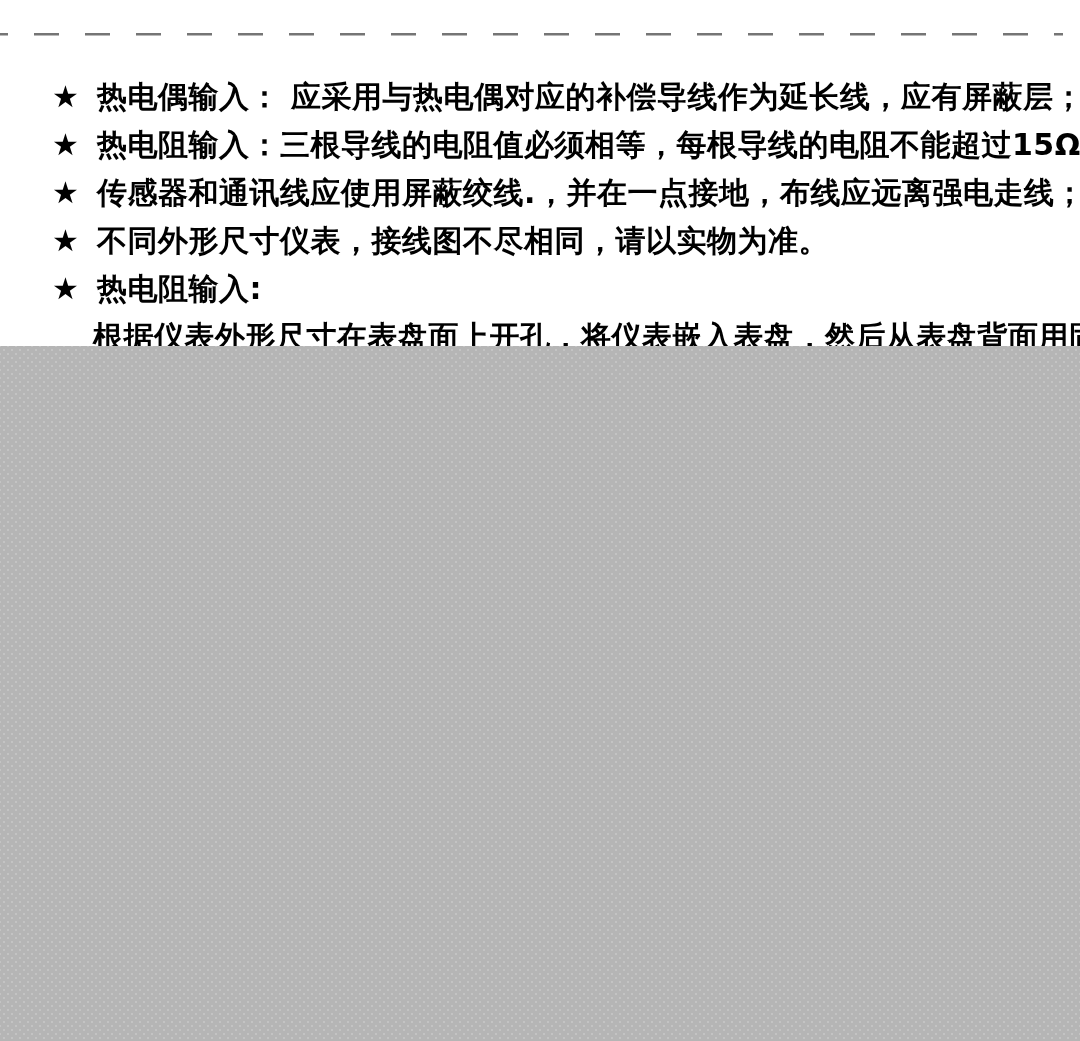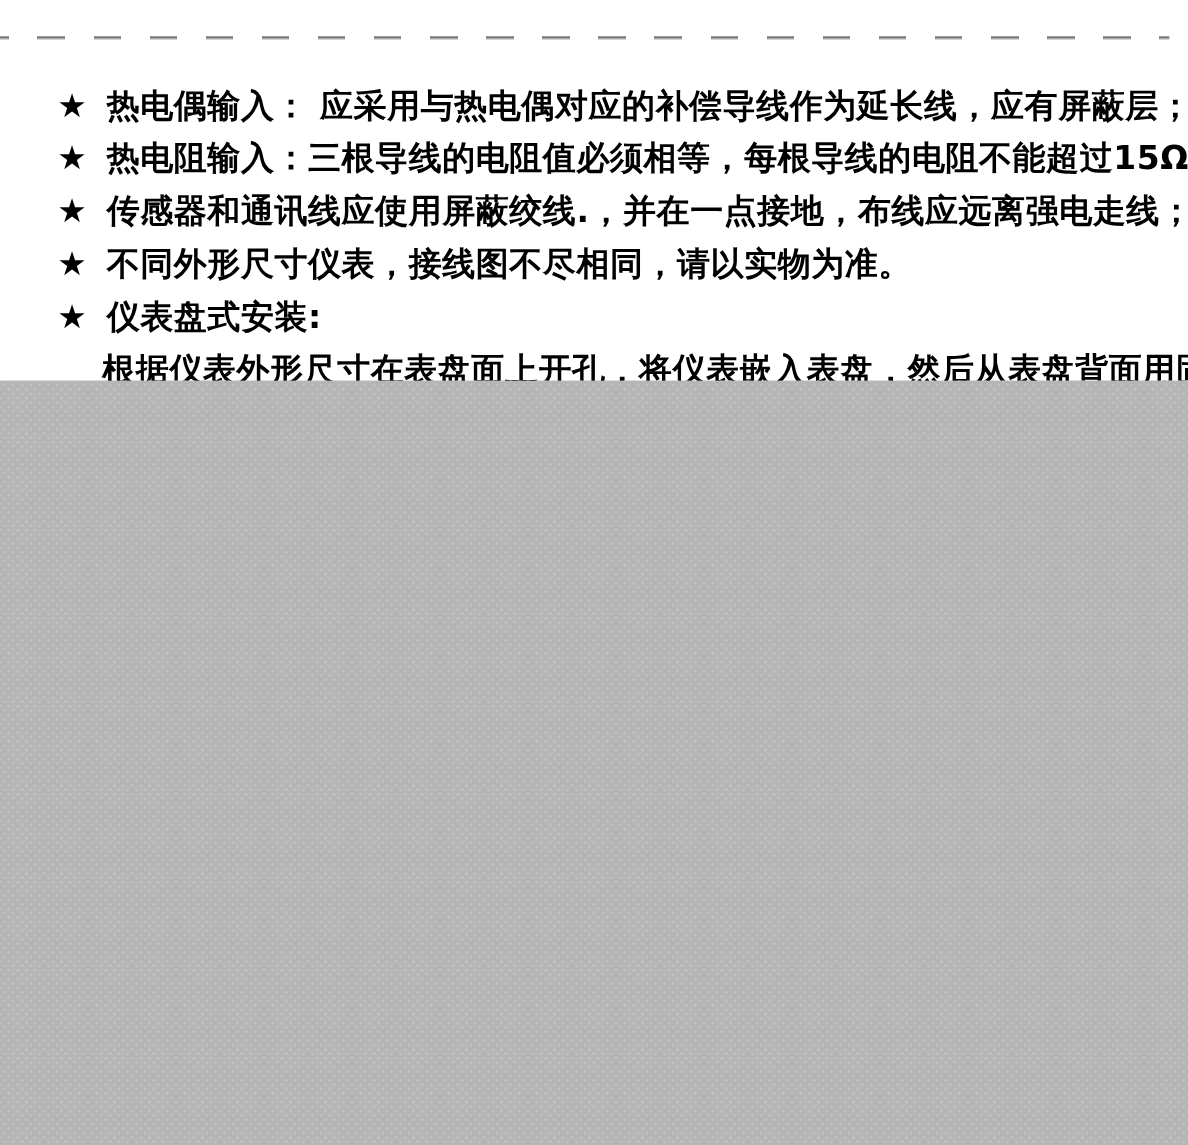--- a/index.html
+++ b/index.html
@@ -104,21 +104,21 @@
       <span class="bullet-text">传感器和通讯线应使用屏蔽绞线.，并在一点接地，布线应远离强电走线；</span>
     </div>
 
     <div class="bullet">
       <span class="star">★</span>
       <span class="bullet-text">不同外形尺寸仪表，接线图不尽相同，请以实物为准。</span>
     </div>
 
     <div class="bullet">
       <span class="star">★</span>
-      <span class="bullet-text">仪表盘式安装:</span>
+      <span class="bullet-text">热电阻输入:</span>
     </div>
 
     <div class="continuation">根据仪表外形尺寸在表盘面上开孔，将仪表嵌入表盘，然后从表盘背面用固定</div>
 
   </div>
 
   <div class="image-placeholder"></div>
 
 </div>
 

